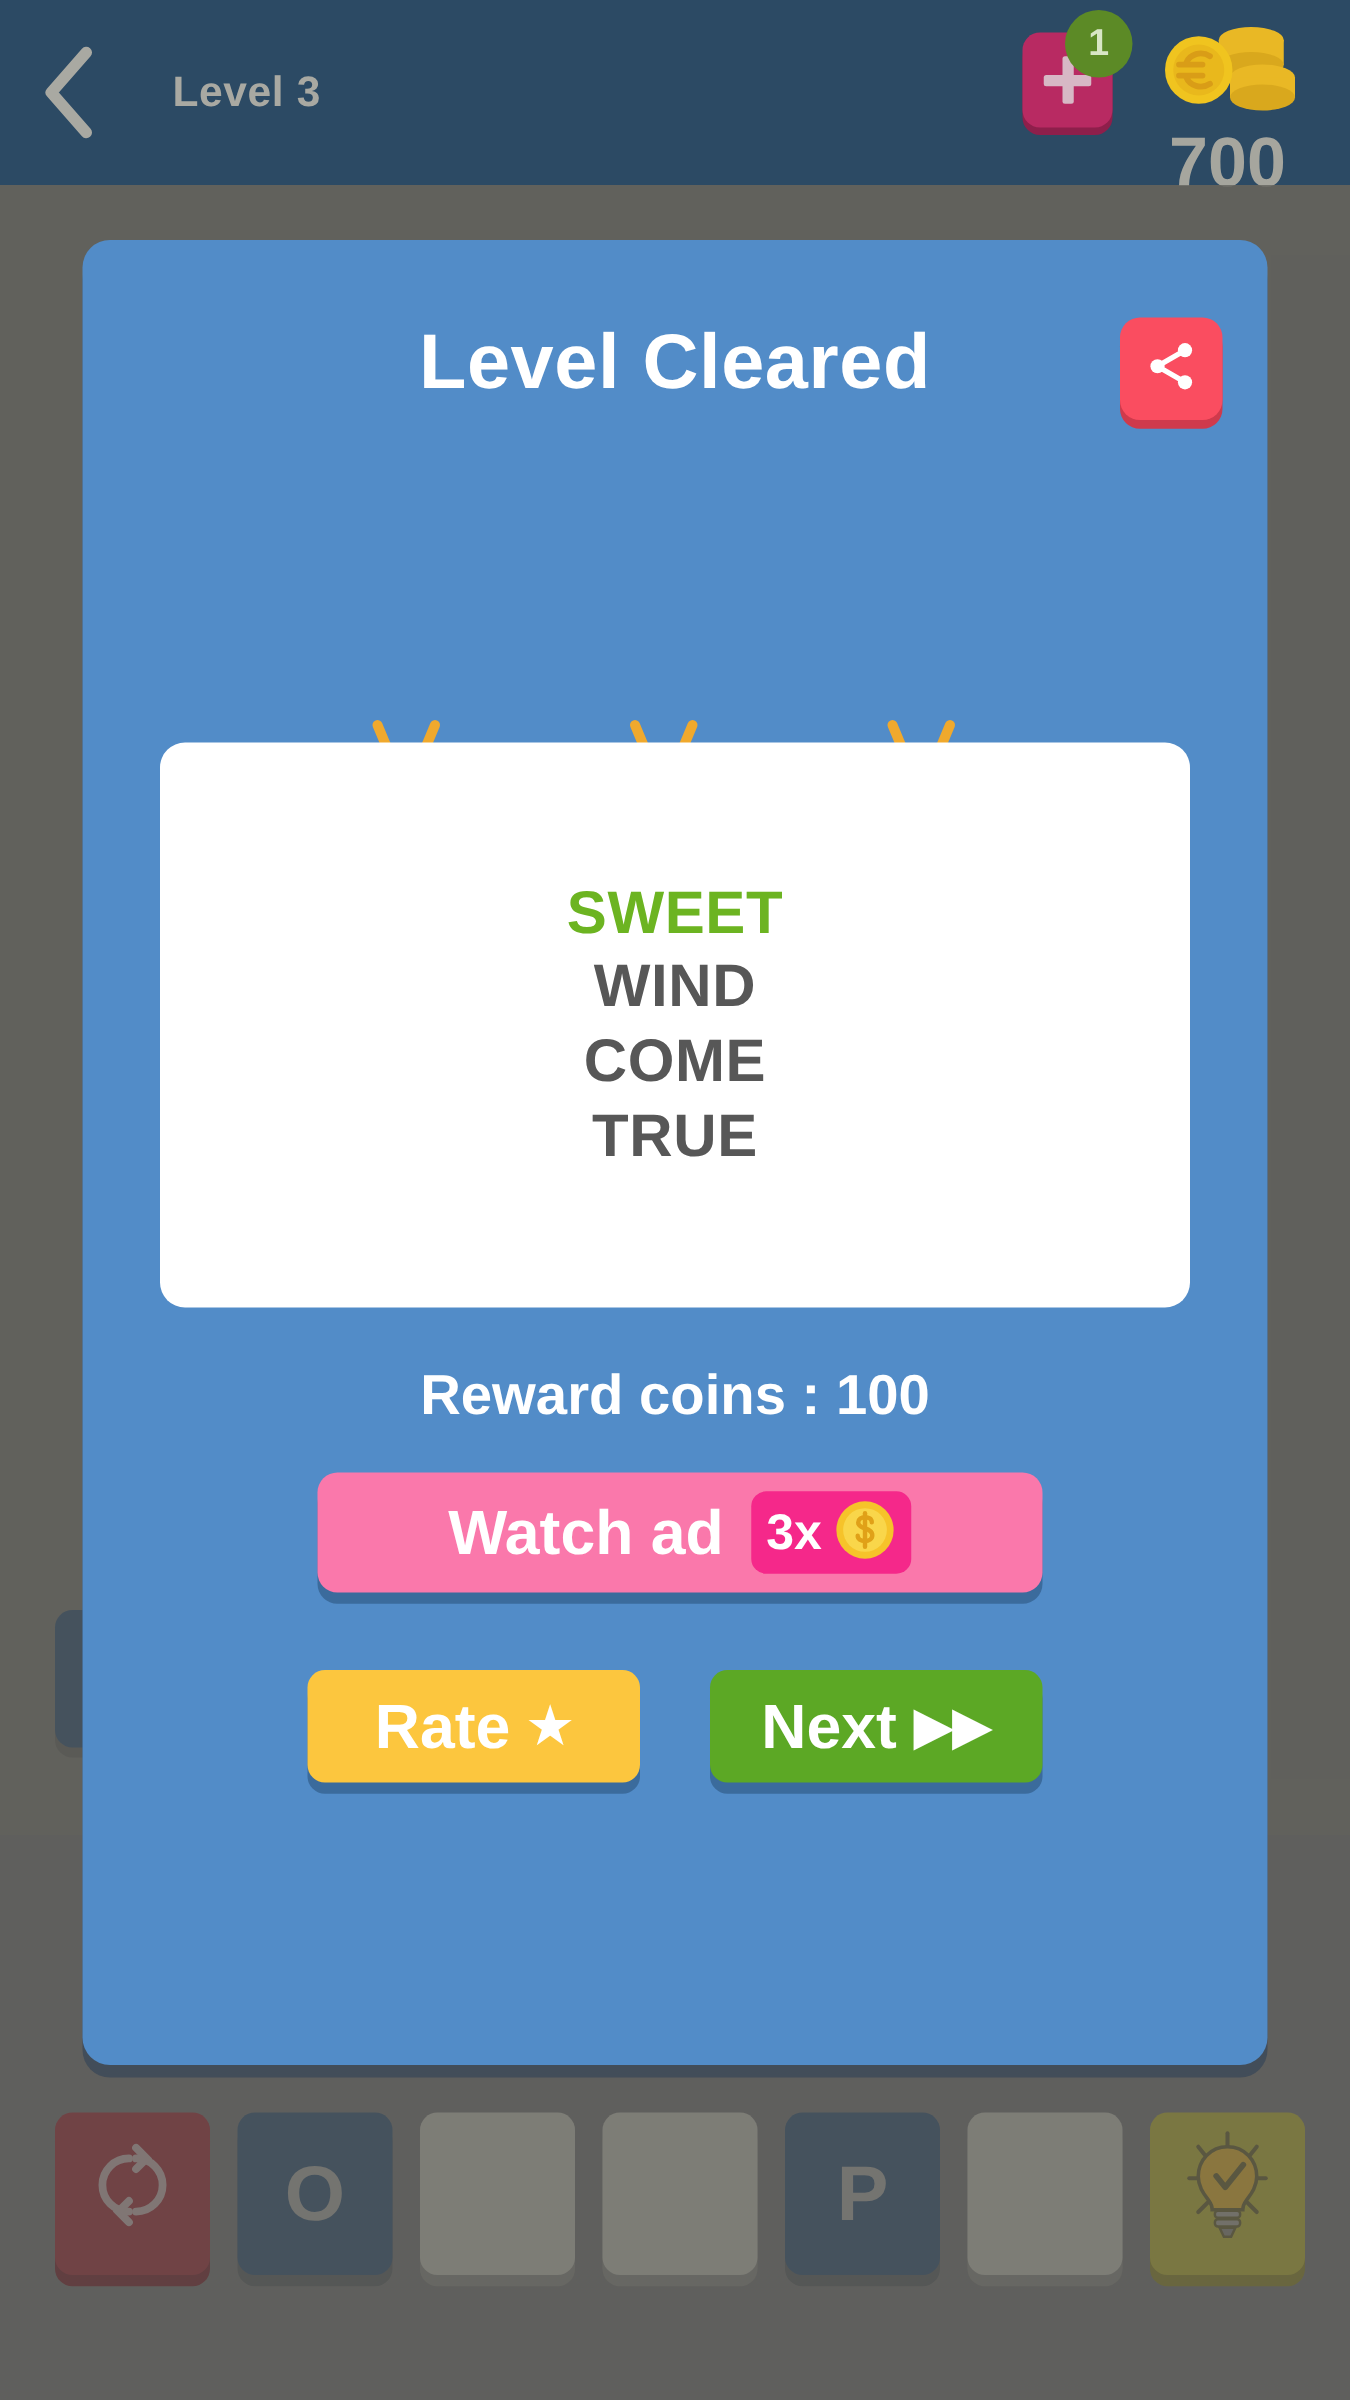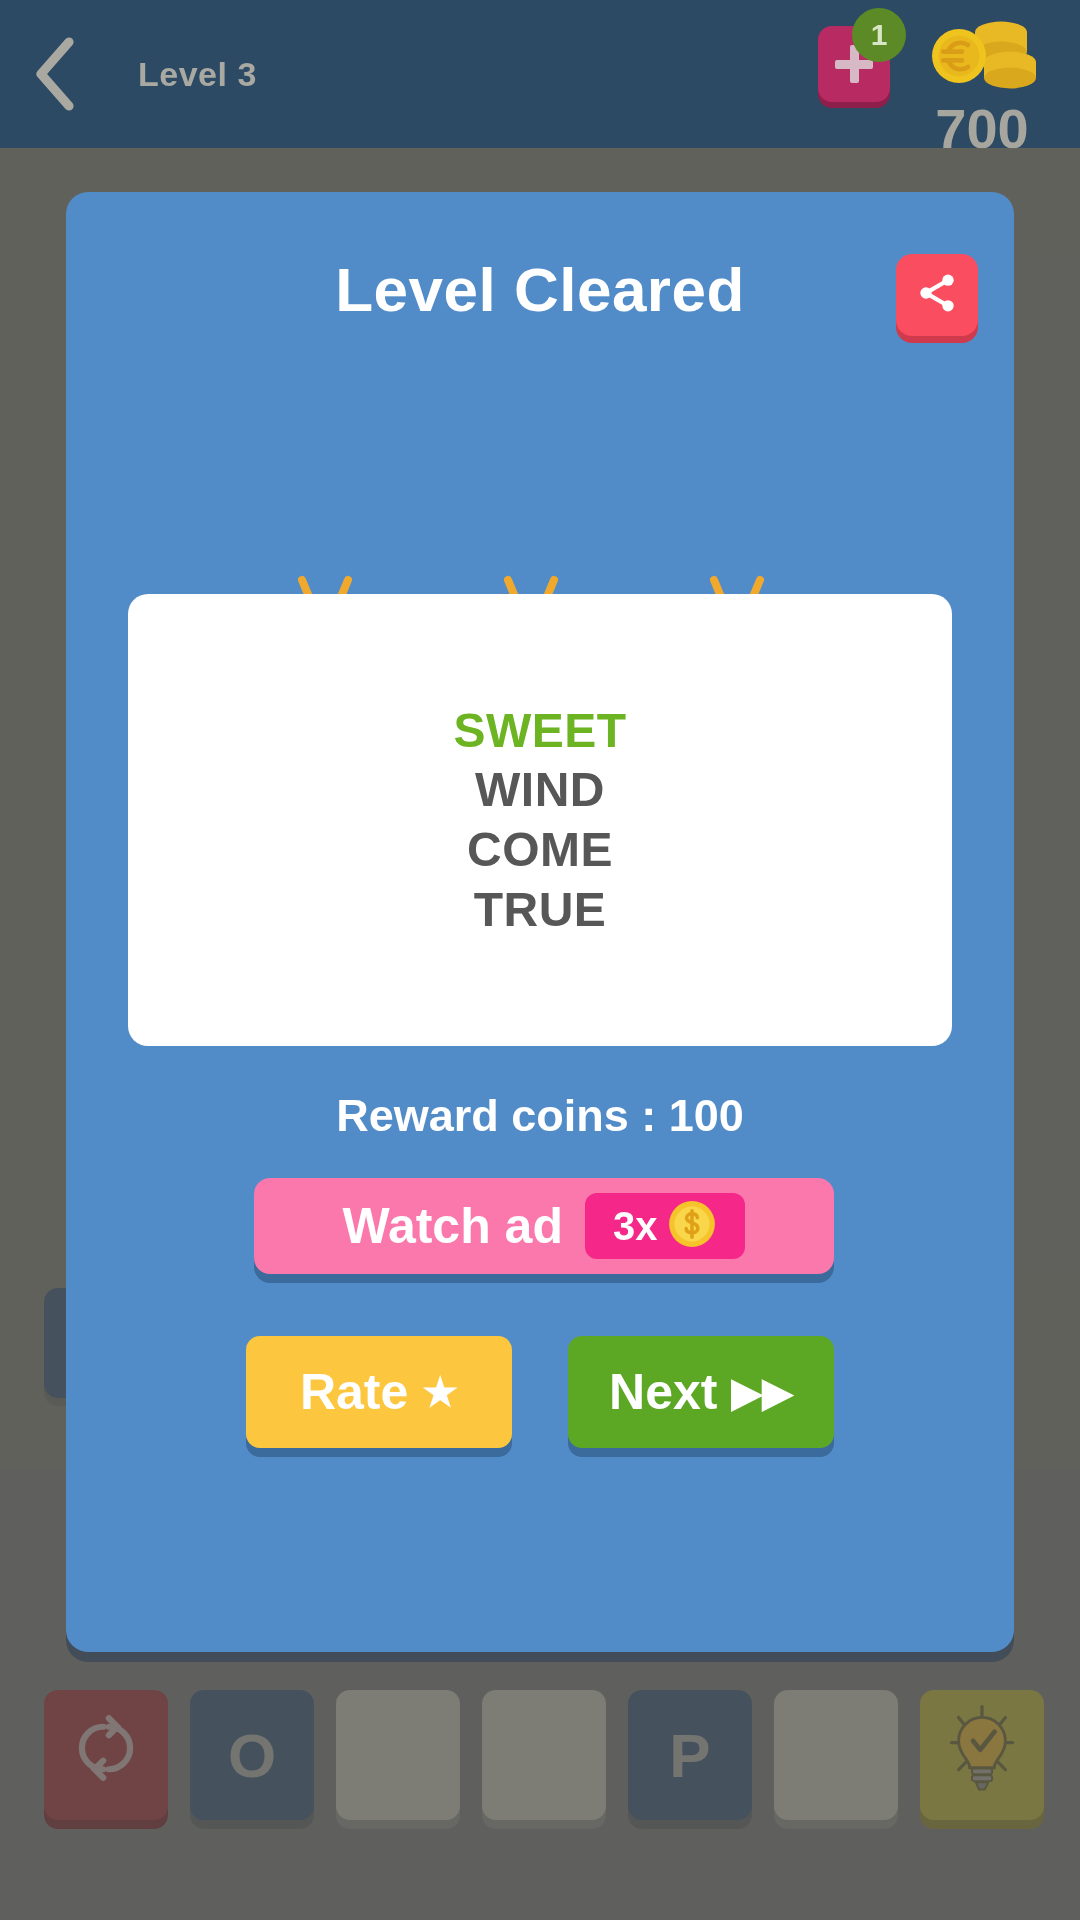--- a/index.html
+++ b/index.html
@@ -147,32 +147,32 @@
   #watch-ad-btn {
     position:absolute; left:188px; top:986px;
     width:580px; height:96px; border-radius:16px;
     background:#fa78ab; box-shadow:0 9px 0 #3b6b9c;
     display:flex; align-items:center; justify-content:center;
     gap:22px; cursor:pointer;
   }
   #watch-ad-label { font-size:50px; font-weight:bold; color:#ffffff; }
   #ad-multiplier {
     background:#f5288a; border-radius:12px;
-    height:66px; padding:0 28px;
+    height:66px; padding:0 12px;
     display:flex; align-items:center; gap:10px;
   }
   #ad-mult-text { font-size:40px; font-weight:bold; color:#ffffff; }
 
   
   #dialog-actions {
     position:absolute; left:0; top:1144px; width:100%;
     display:flex; justify-content:center; gap:56px;
   }
   .action-btn {
-    height:112px; border-radius:14px;
+    height:90px; border-radius:14px;
     display:flex; align-items:center; justify-content:center;
     gap:14px; cursor:pointer;
     font-size:50px; font-weight:bold; color:#ffffff;
   }
   #rate-btn { width:266px; background:#fcc63e; box-shadow:0 9px 0 #3b6b9c; }
   #next-btn { width:266px; background:#5ca825; box-shadow:0 9px 0 #3b6b9c; }
   .btn-glyph { font-size:40px; line-height:1; }
 </style>
 </head>
 <body>

